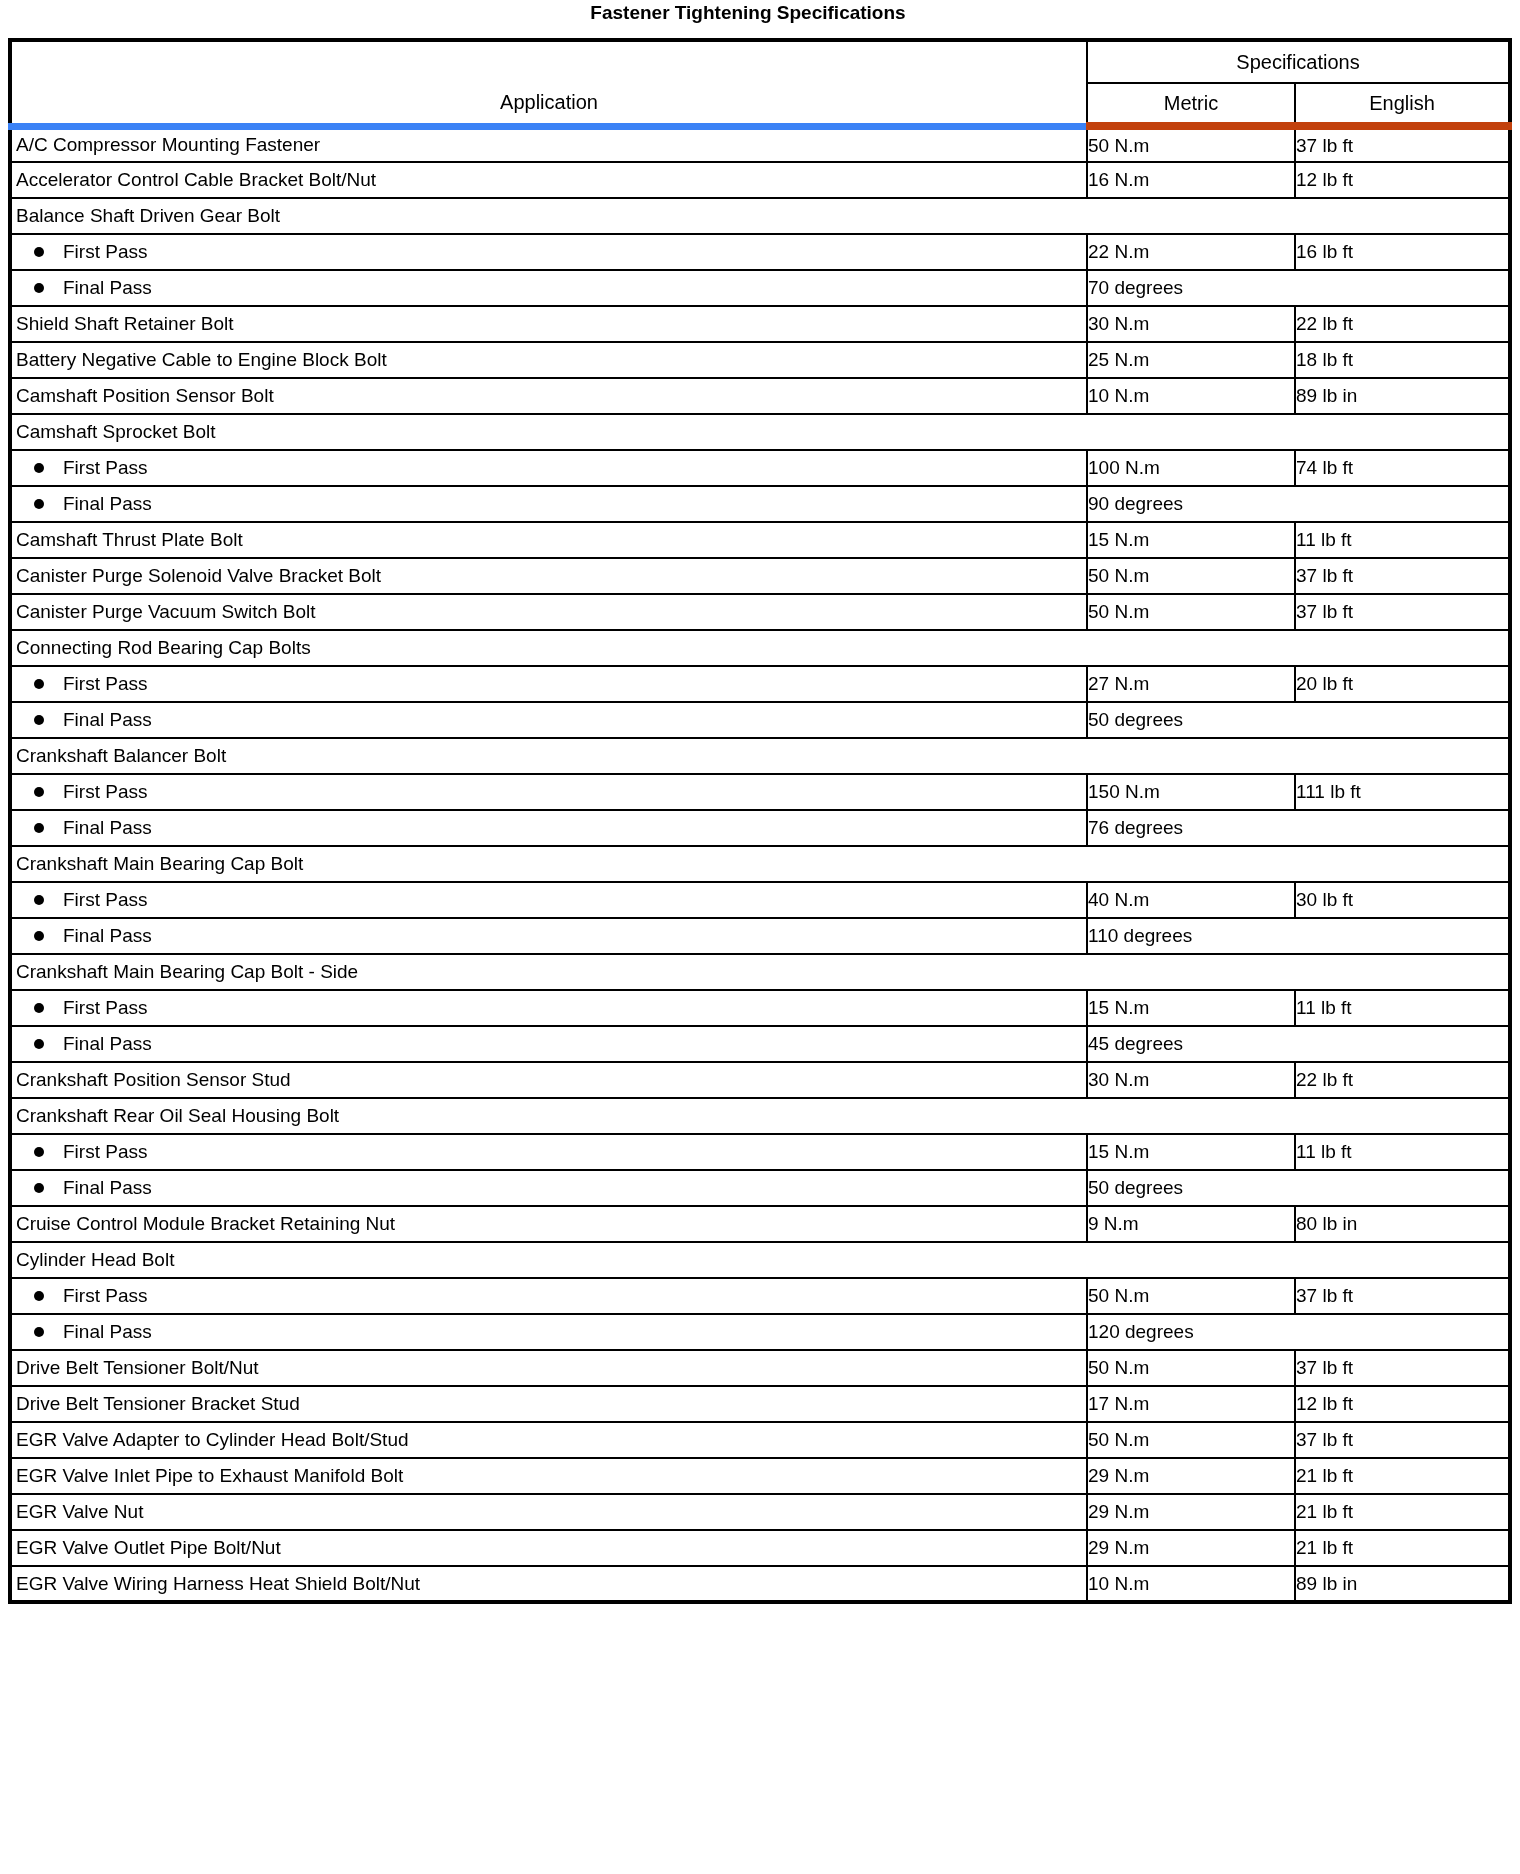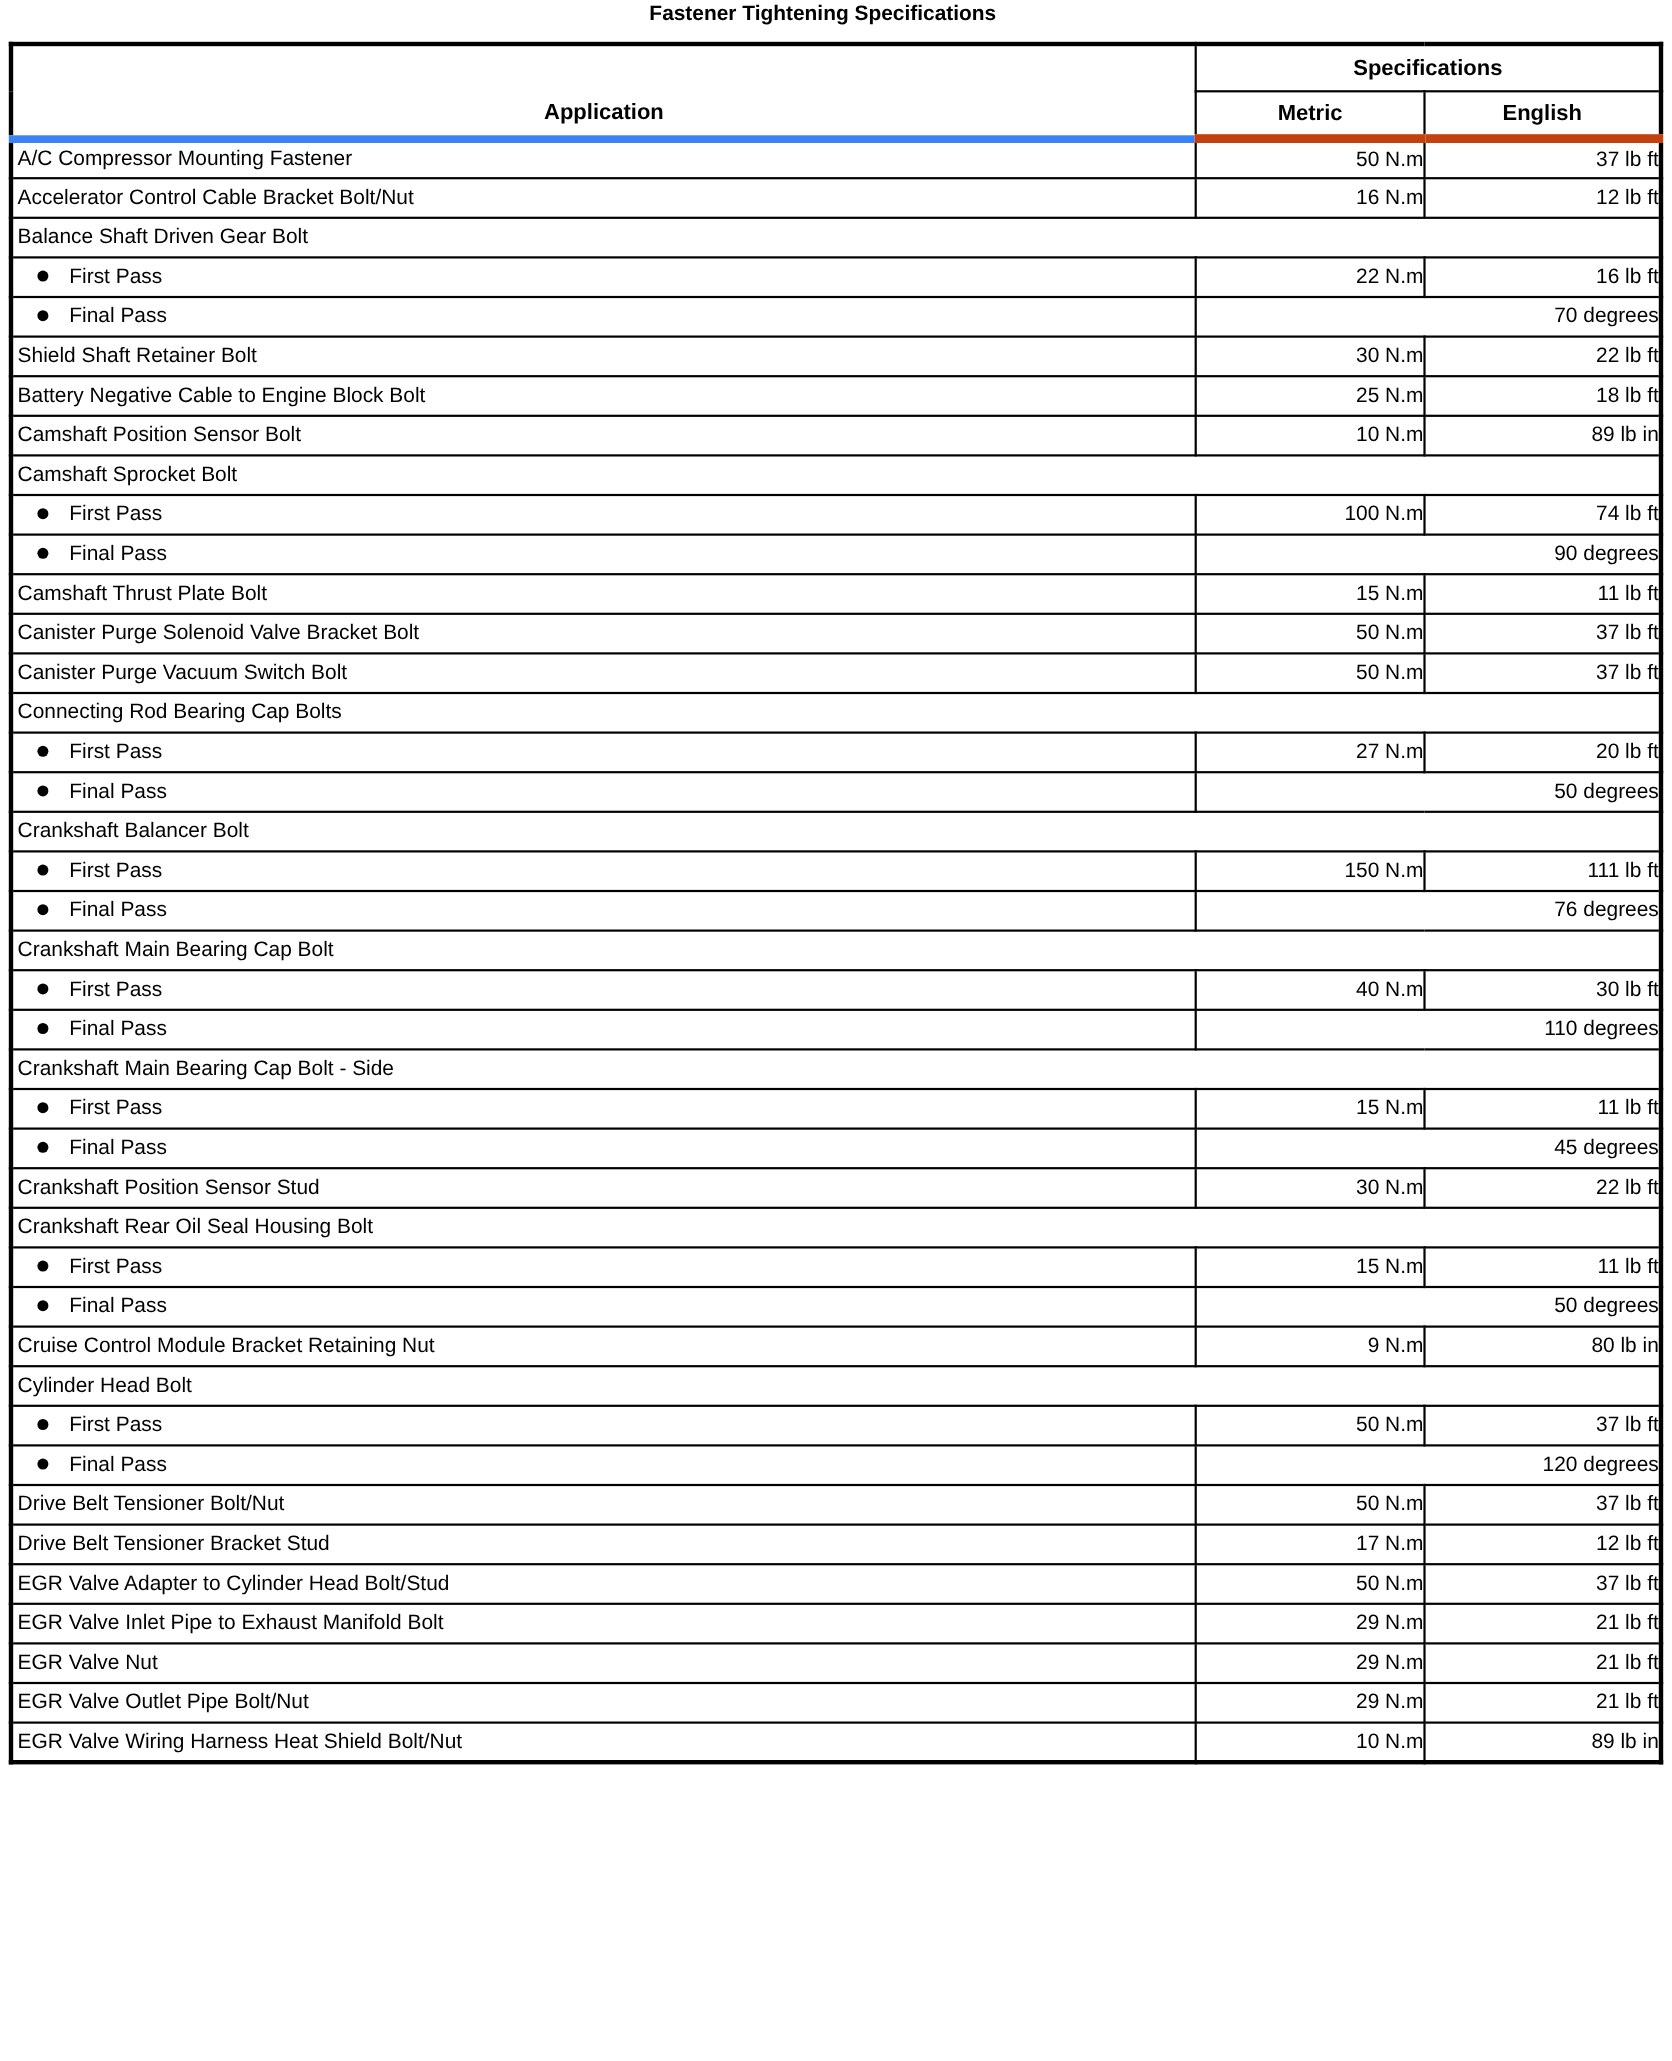--- a/index.html
+++ b/index.html
@@ -40,38 +40,38 @@
     border: 2px solid #000;
     padding: 0;
     overflow: hidden;
     white-space: nowrap;
     vertical-align: middle;
   }
   thead tr { height: 43px; }
   tbody tr { height: 36px; }
   th {
     font-size: 20px;
-    font-weight: bold;
+    font-weight: normal;
     text-align: center;
   }
   th.app-header {
     vertical-align: bottom;
     padding-bottom: 9px;
     border-bottom: 7px solid #3b82f6;
   }
   th.unit-header { border-bottom: 8px solid #c2410c; }
   td {
     font-size: 19px;
     font-weight: normal;
   }
   td.app {
     text-align: left;
     padding-left: 4px;
   }
-  td.val { text-align: right; }
+  td.val { text-align: left; }
   td.bullet-cell { padding-left: 22px; }
   .dot {
     display: inline-block;
     width: 10px;
     height: 10px;
     background: #000;
     border-radius: 50%;
     margin-right: 19px;
     vertical-align: middle;
     position: relative;

